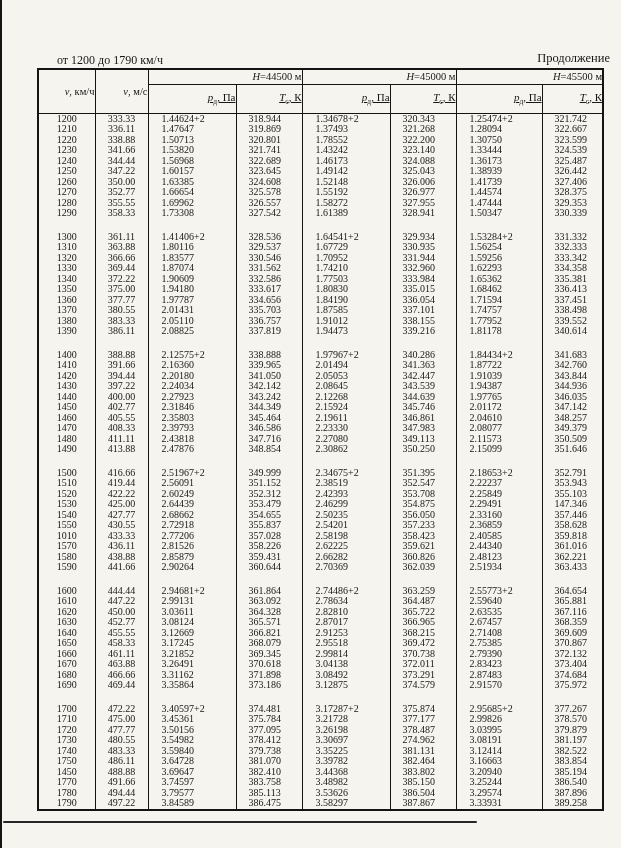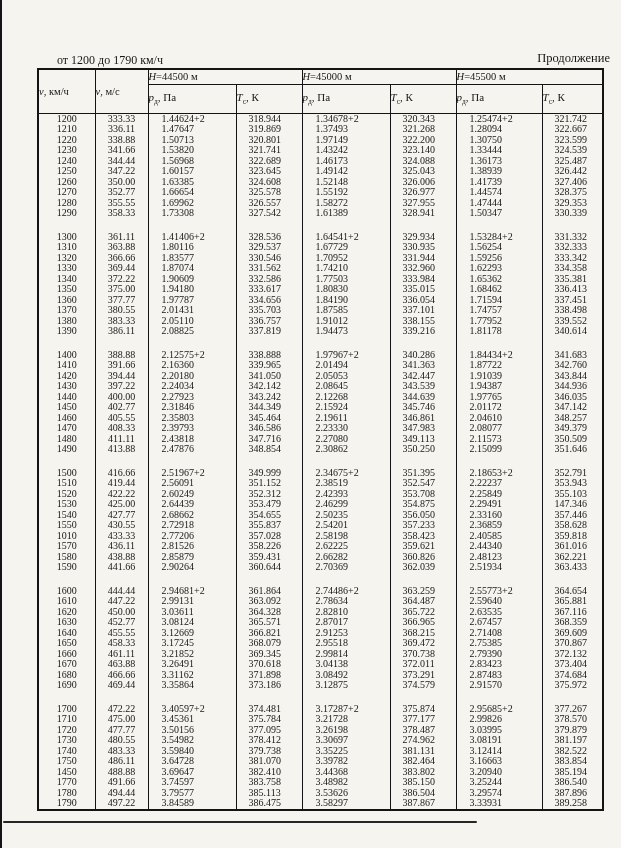--- a/index.html
+++ b/index.html
@@ -21,24 +21,24 @@
   .continuation { position:absolute; top:39px; right:11px; font-size:12.5px;margin-top:12px; }
   .range { position:absolute; top:53px; left:13px; font-size:12px;margin-left:44px; }
 
   table.data {
     position:absolute; top:68px; left:37px; width:565px;
     border-collapse:collapse; table-layout:fixed;
     border:2px solid #141414;
   }
   .data th {
     border:1px solid #141414; font-weight:400; padding:0;
-    text-align:left; vertical-align:middle; white-space:nowrap;
+    text-align:right; vertical-align:middle; white-space:nowrap;
   }
   .data thead tr.r1 th { height:15px; font-size:10.5px; }
-  .data thead tr.r2 th { height:29px; font-size:11px; }
+  .data thead tr.r2 th { height:29px; font-size:11px;text-decoration:underline; }
   .data th.hv { font-size:11px; }
   .data th i, .data td i { font-style:italic; }
   .data sub { font-size:7.5px; }
   .data td {
     border-left:1px solid #141414; border-right:1px solid #141414;
     border-top:none; border-bottom:none;
     padding:0; font-size:10px; height:10.4px; line-height:10.5px;
     white-space:nowrap; overflow:hidden;
   }
   .data tr.spacer td { height:13px; }
@@ -104,21 +104,21 @@
           <td>1.37493</td>
           <td>321.268</td>
           <td>1.28094</td>
           <td>322.667</td>
         </tr>
         <tr>
           <td>1220</td>
           <td>338.88</td>
           <td>1.50713</td>
           <td>320.801</td>
-          <td>1.97149</td>
+          <td>1.78552</td>
           <td>322.200</td>
           <td>1.30750</td>
           <td>323.599</td>
         </tr>
         <tr>
           <td>1230</td>
           <td>341.66</td>
           <td>1.53820</td>
           <td>321.741</td>
           <td>1.43242</td>

